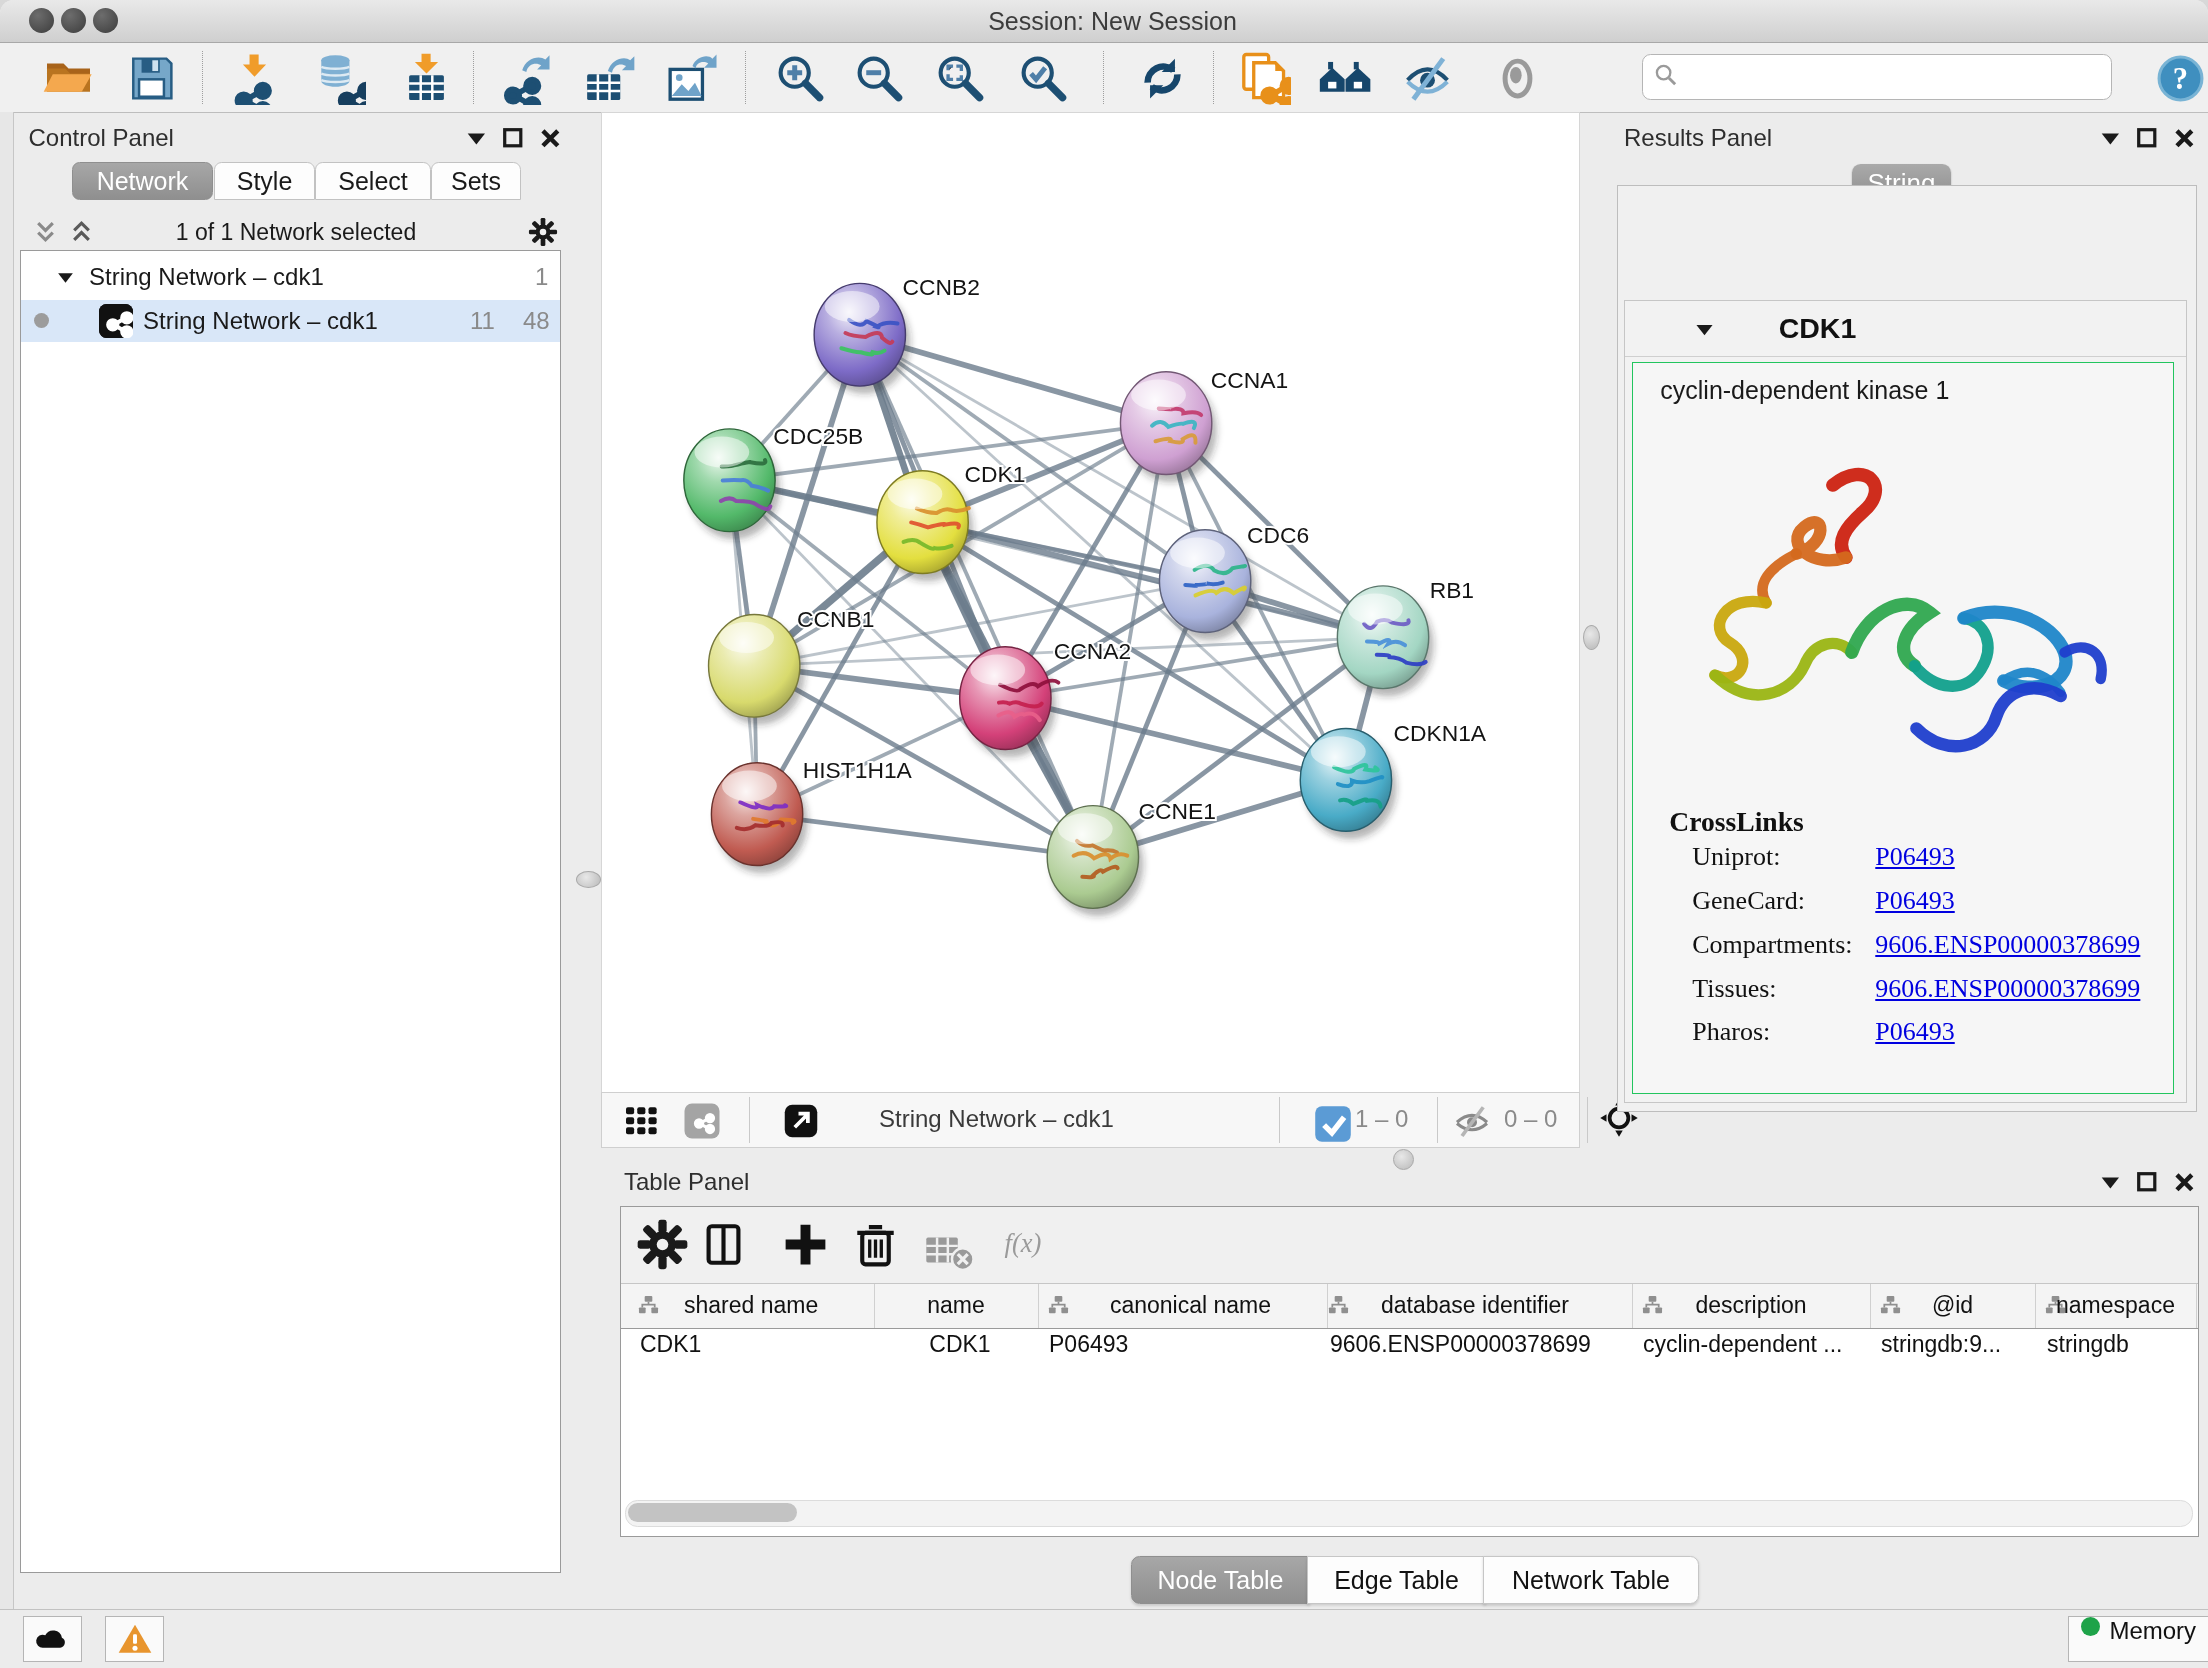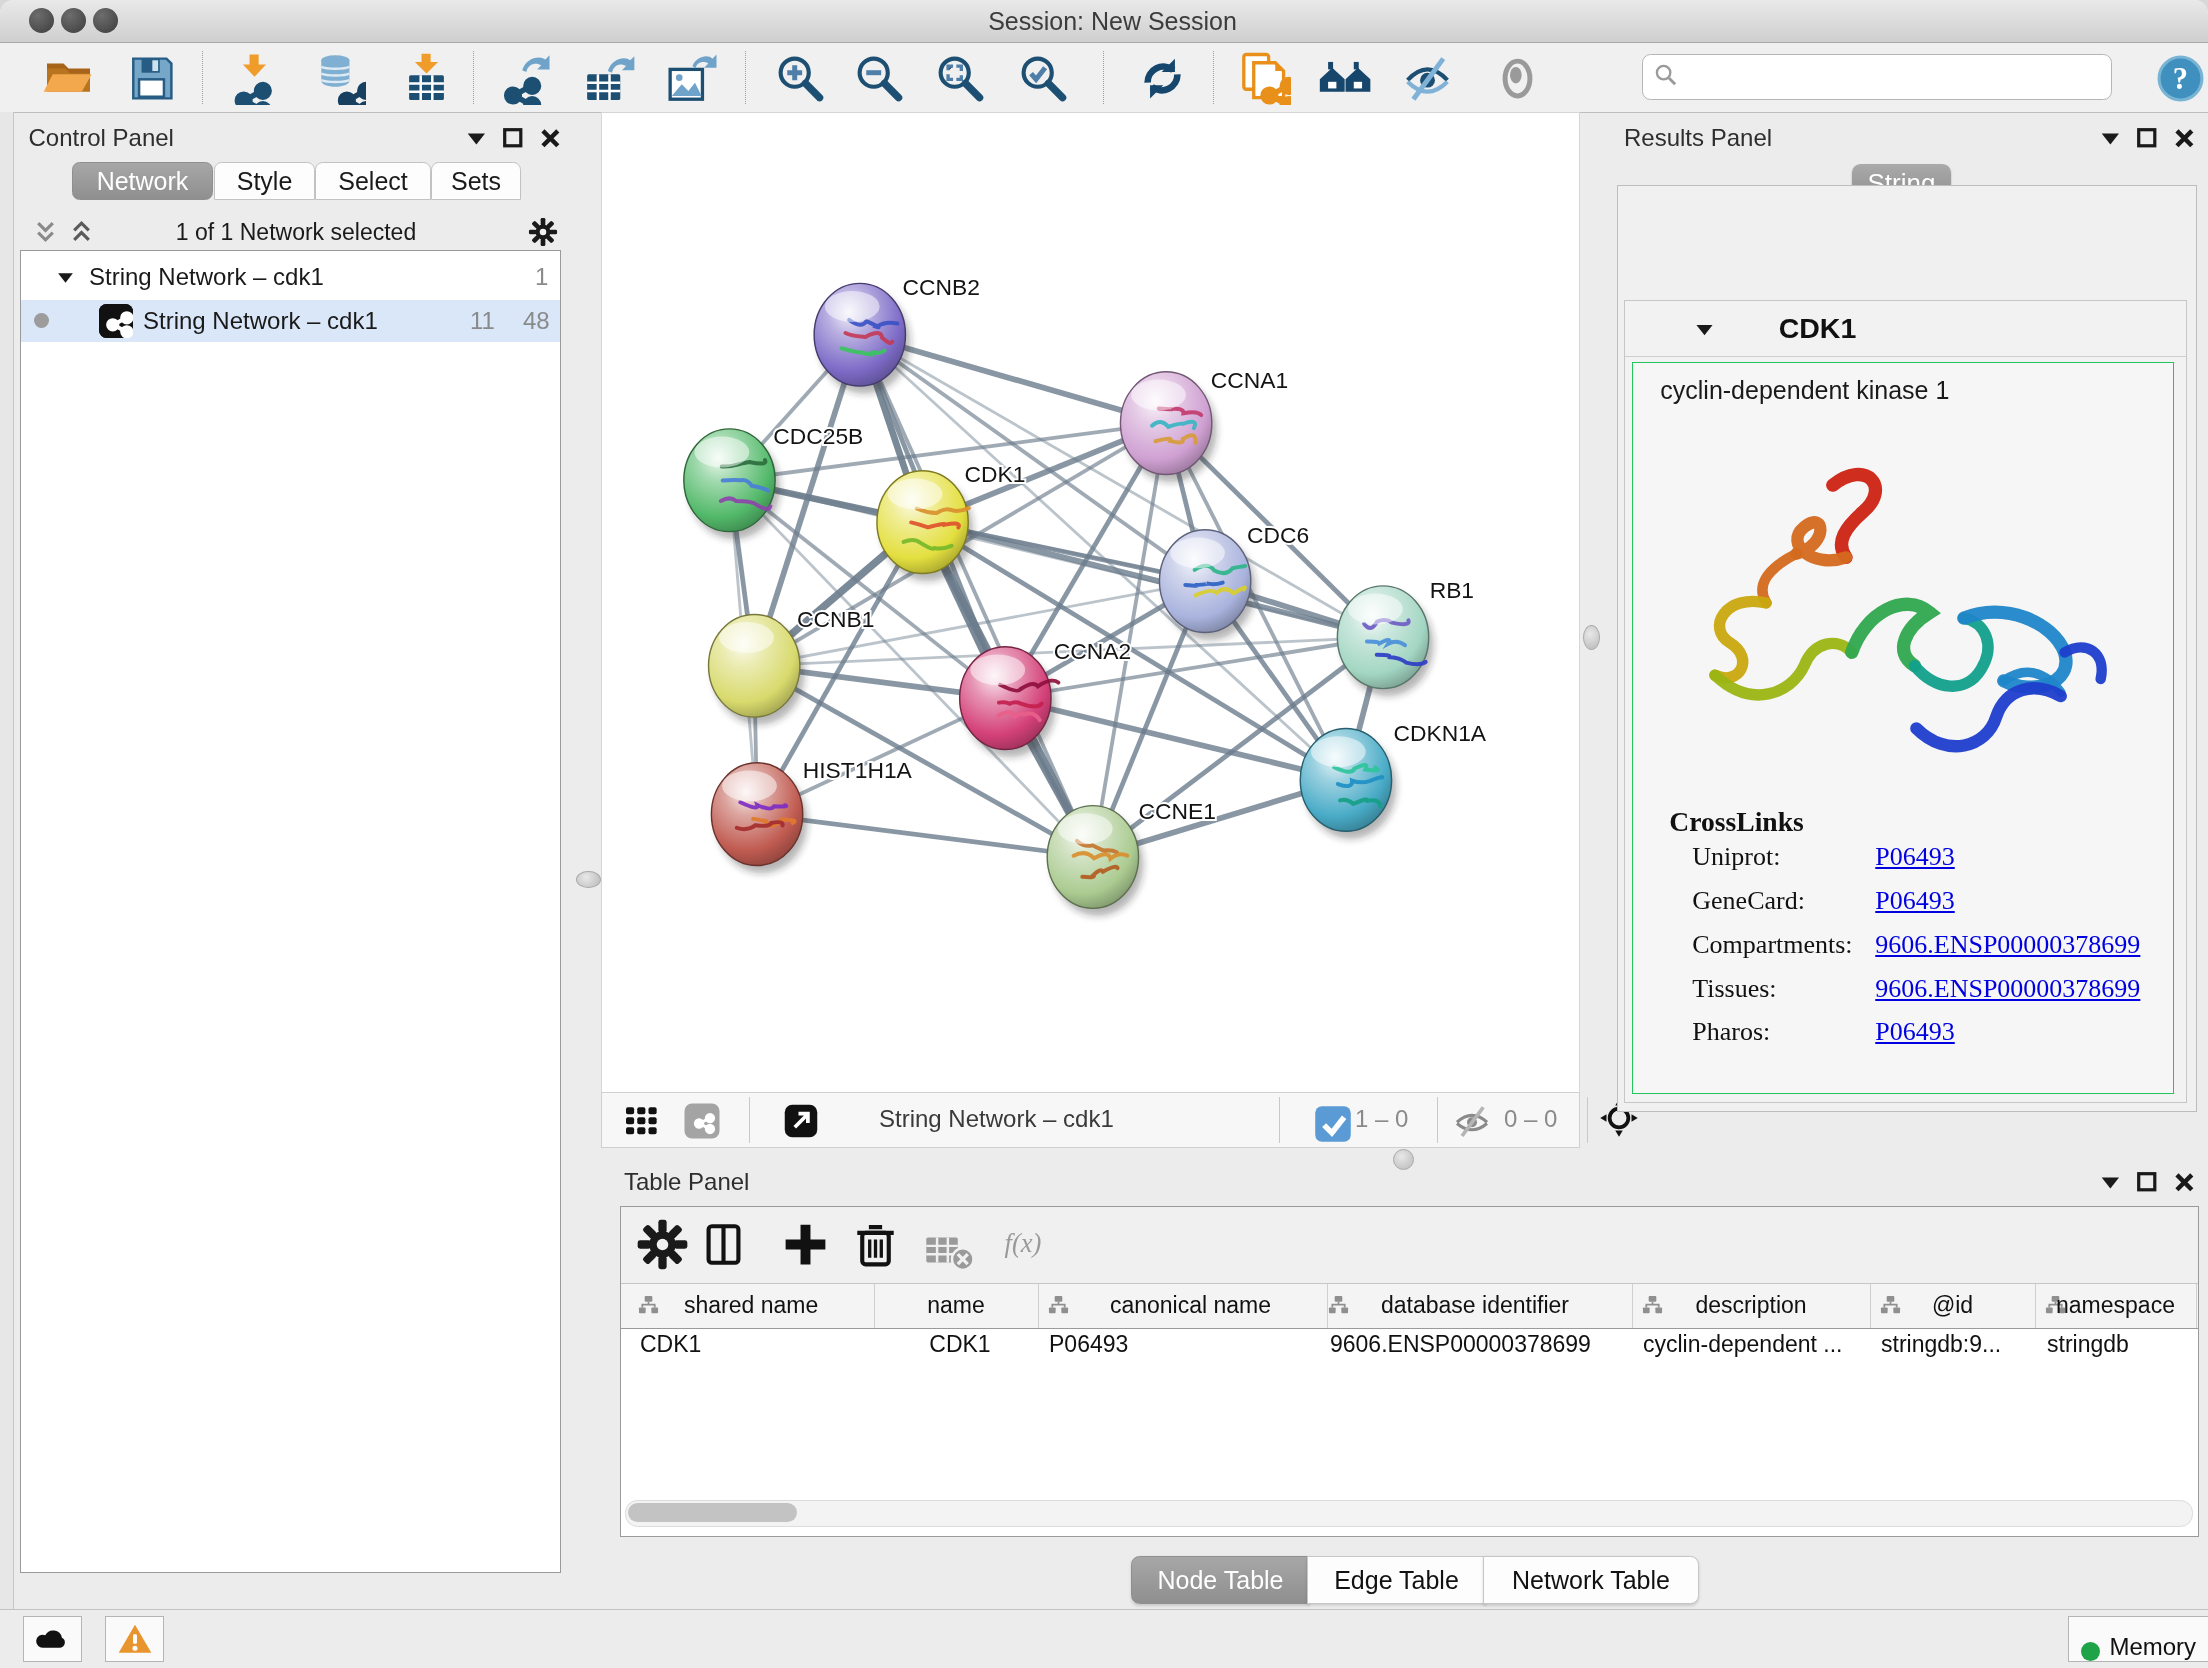--- a/index.html
+++ b/index.html
@@ -106,21 +106,21 @@
   
   .bt-tab{position:absolute;top:1556px;height:46px;border:1px solid #c6c6c6;background:#fdfdfd;
      font-size:25px;color:#111;display:flex;align-items:center;justify-content:center;
      box-shadow:0 1.9px 2.9px rgba(0,0,0,.15);}
   .bt-tab.sel{background:linear-gradient(#a7a7a7,#8f8f8f);color:#fff;border-color:#8f8f8f;}
   
   #statusbar{left:0;top:1609px;width:2208px;height:59px;background:#ececec;border-top:1.9px solid #c2c2c2;}
   .sb-btn{position:absolute;top:5.7px;width:57px;height:44px;background:#fafafa;
      border:1.9px solid #b5b5b5;display:flex;align-items:center;justify-content:center;}
   #memory-btn{position:absolute;left:2068px;top:5.7px;width:139px;height:44px;background:#fafafa;
-     border:1.9px solid #b5b5b5;display:flex;align-items:flex-end;justify-content:center;gap:9.5px;
+     border:1.9px solid #b5b5b5;display:flex;align-items:flex-start;justify-content:center;gap:9.5px;
      font-size:24px;color:#111;}
   #memory-dot{width:19px;height:19px;border-radius:50%;background:#1ea349;}
   .gutter{background:#e7e7e7;}
 </style>
 </head>
 <body>
 
 <div id="root">
 
   <div id="titlebar" class="abs">

